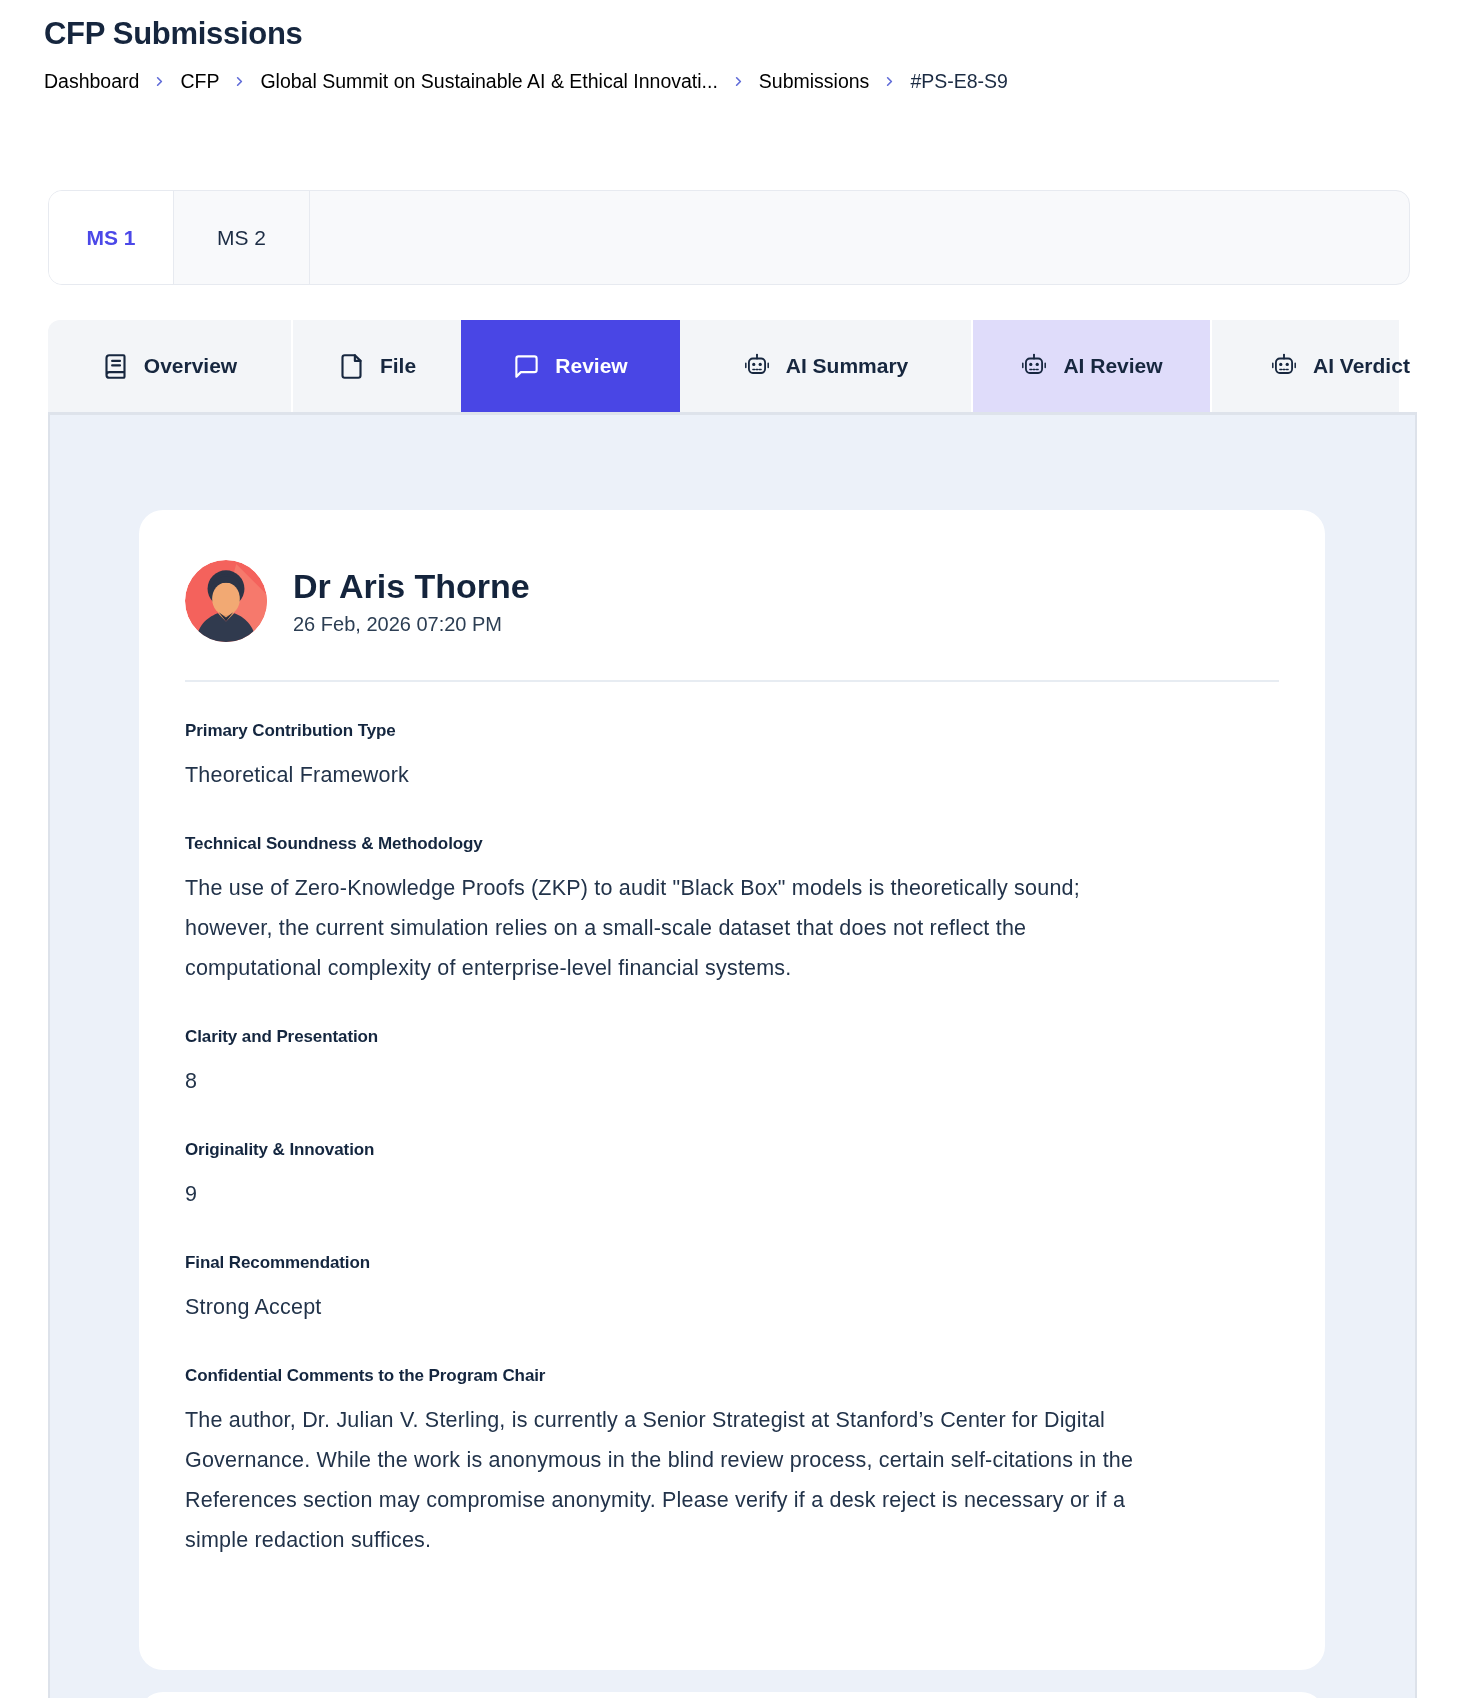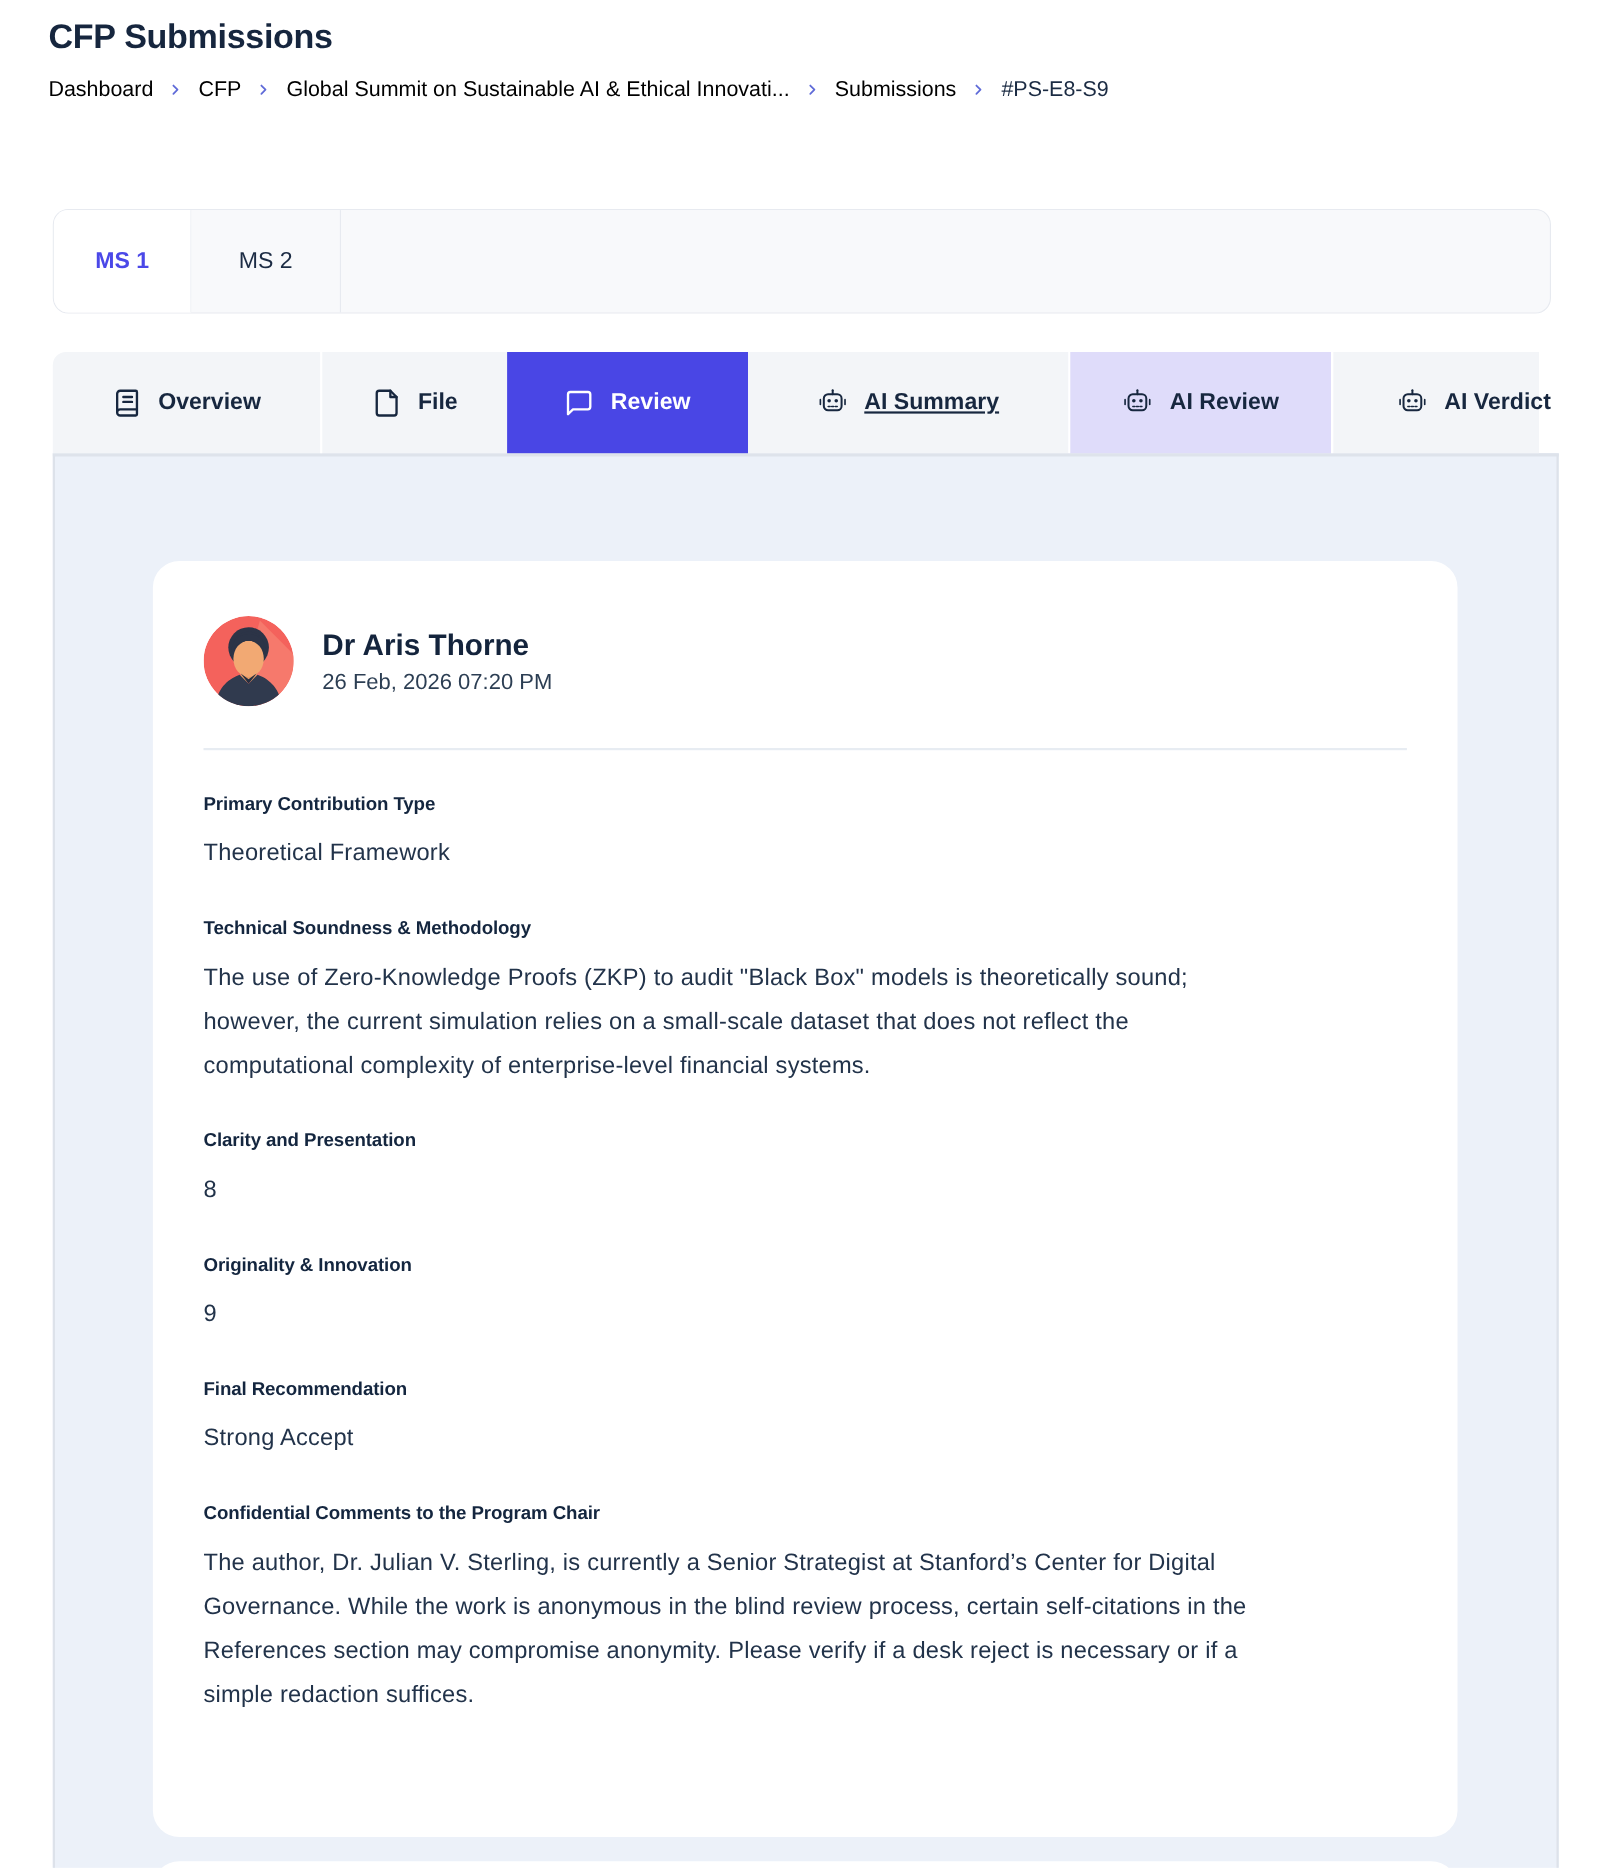--- a/index.html
+++ b/index.html
@@ -37,41 +37,41 @@
   }
   .ctab{
     height:92px;box-sizing:border-box;display:flex;align-items:center;justify-content:center;
     gap:15px;background:#f3f5f8;font-size:21px;font-weight:700;color:#17273f;cursor:pointer;
     flex:0 0 auto;
   }
   .ctab .ico{display:flex;align-items:center;}
   .ctab.first{border-radius:12px 0 0 0;width:243px;}
   .ctab.t-file{width:170px;border-left:2px solid #ffffff;}
   .ctab.t-review{width:219px;background:#4946e5;color:#ffffff;}
-  .ctab.t-aisummary{width:291px;text-decoration:underline;}
+  .ctab.t-aisummary{width:291px;}
   .ctab.t-aireview{width:239px;background:#dfdcfa;border-left:2px solid #ffffff;}
   .ctab.t-aiverdict{
     width:330px;border-left:2px solid #ffffff;
     background:linear-gradient(90deg,#f3f5f8 0,#f3f5f8 187px,rgba(255,255,255,0) 187px);
     justify-content:flex-start;padding-left:58px;
   }
   
   .panel{
     margin-left:48px;width:1369px;height:1286px;box-sizing:border-box;
     background:#ecf1f9;
     border-top:3px solid #dee3eb;border-left:2px solid #dde2ea;border-right:2px solid #dde2ea;
   }
   
   .card{
     margin:95px 0 0 89px;width:1186px;height:1160px;box-sizing:border-box;
     background:#ffffff;border-radius:24px;padding:50px 46px 40px 46px;
   }
   .reviewer-row{display:flex;align-items:center;gap:26px;}
   .avatar{width:82px;height:82px;flex:0 0 auto;}
-  .reviewer-name{font-size:27px;font-weight:700;color:#14243c;line-height:1.2;}
+  .reviewer-name{font-size:34px;font-weight:700;color:#14243c;line-height:1.2;}
   .reviewer-date{font-size:20px;color:#2c3e53;margin-top:7px;}
   .divider{border:none;border-top:2px solid #e7ecf2;margin:38px 0 0 0;}
   .section{margin-top:34px;}
   .section h3{
     font-size:17px;font-weight:700;color:#14263f;margin:0 0 9px 0;line-height:30px;letter-spacing:-0.1px;
   }
   .section p{
     font-size:21.5px;color:#22334a;margin:0;line-height:40px;max-width:950px;letter-spacing:0.2px;
   }
   

